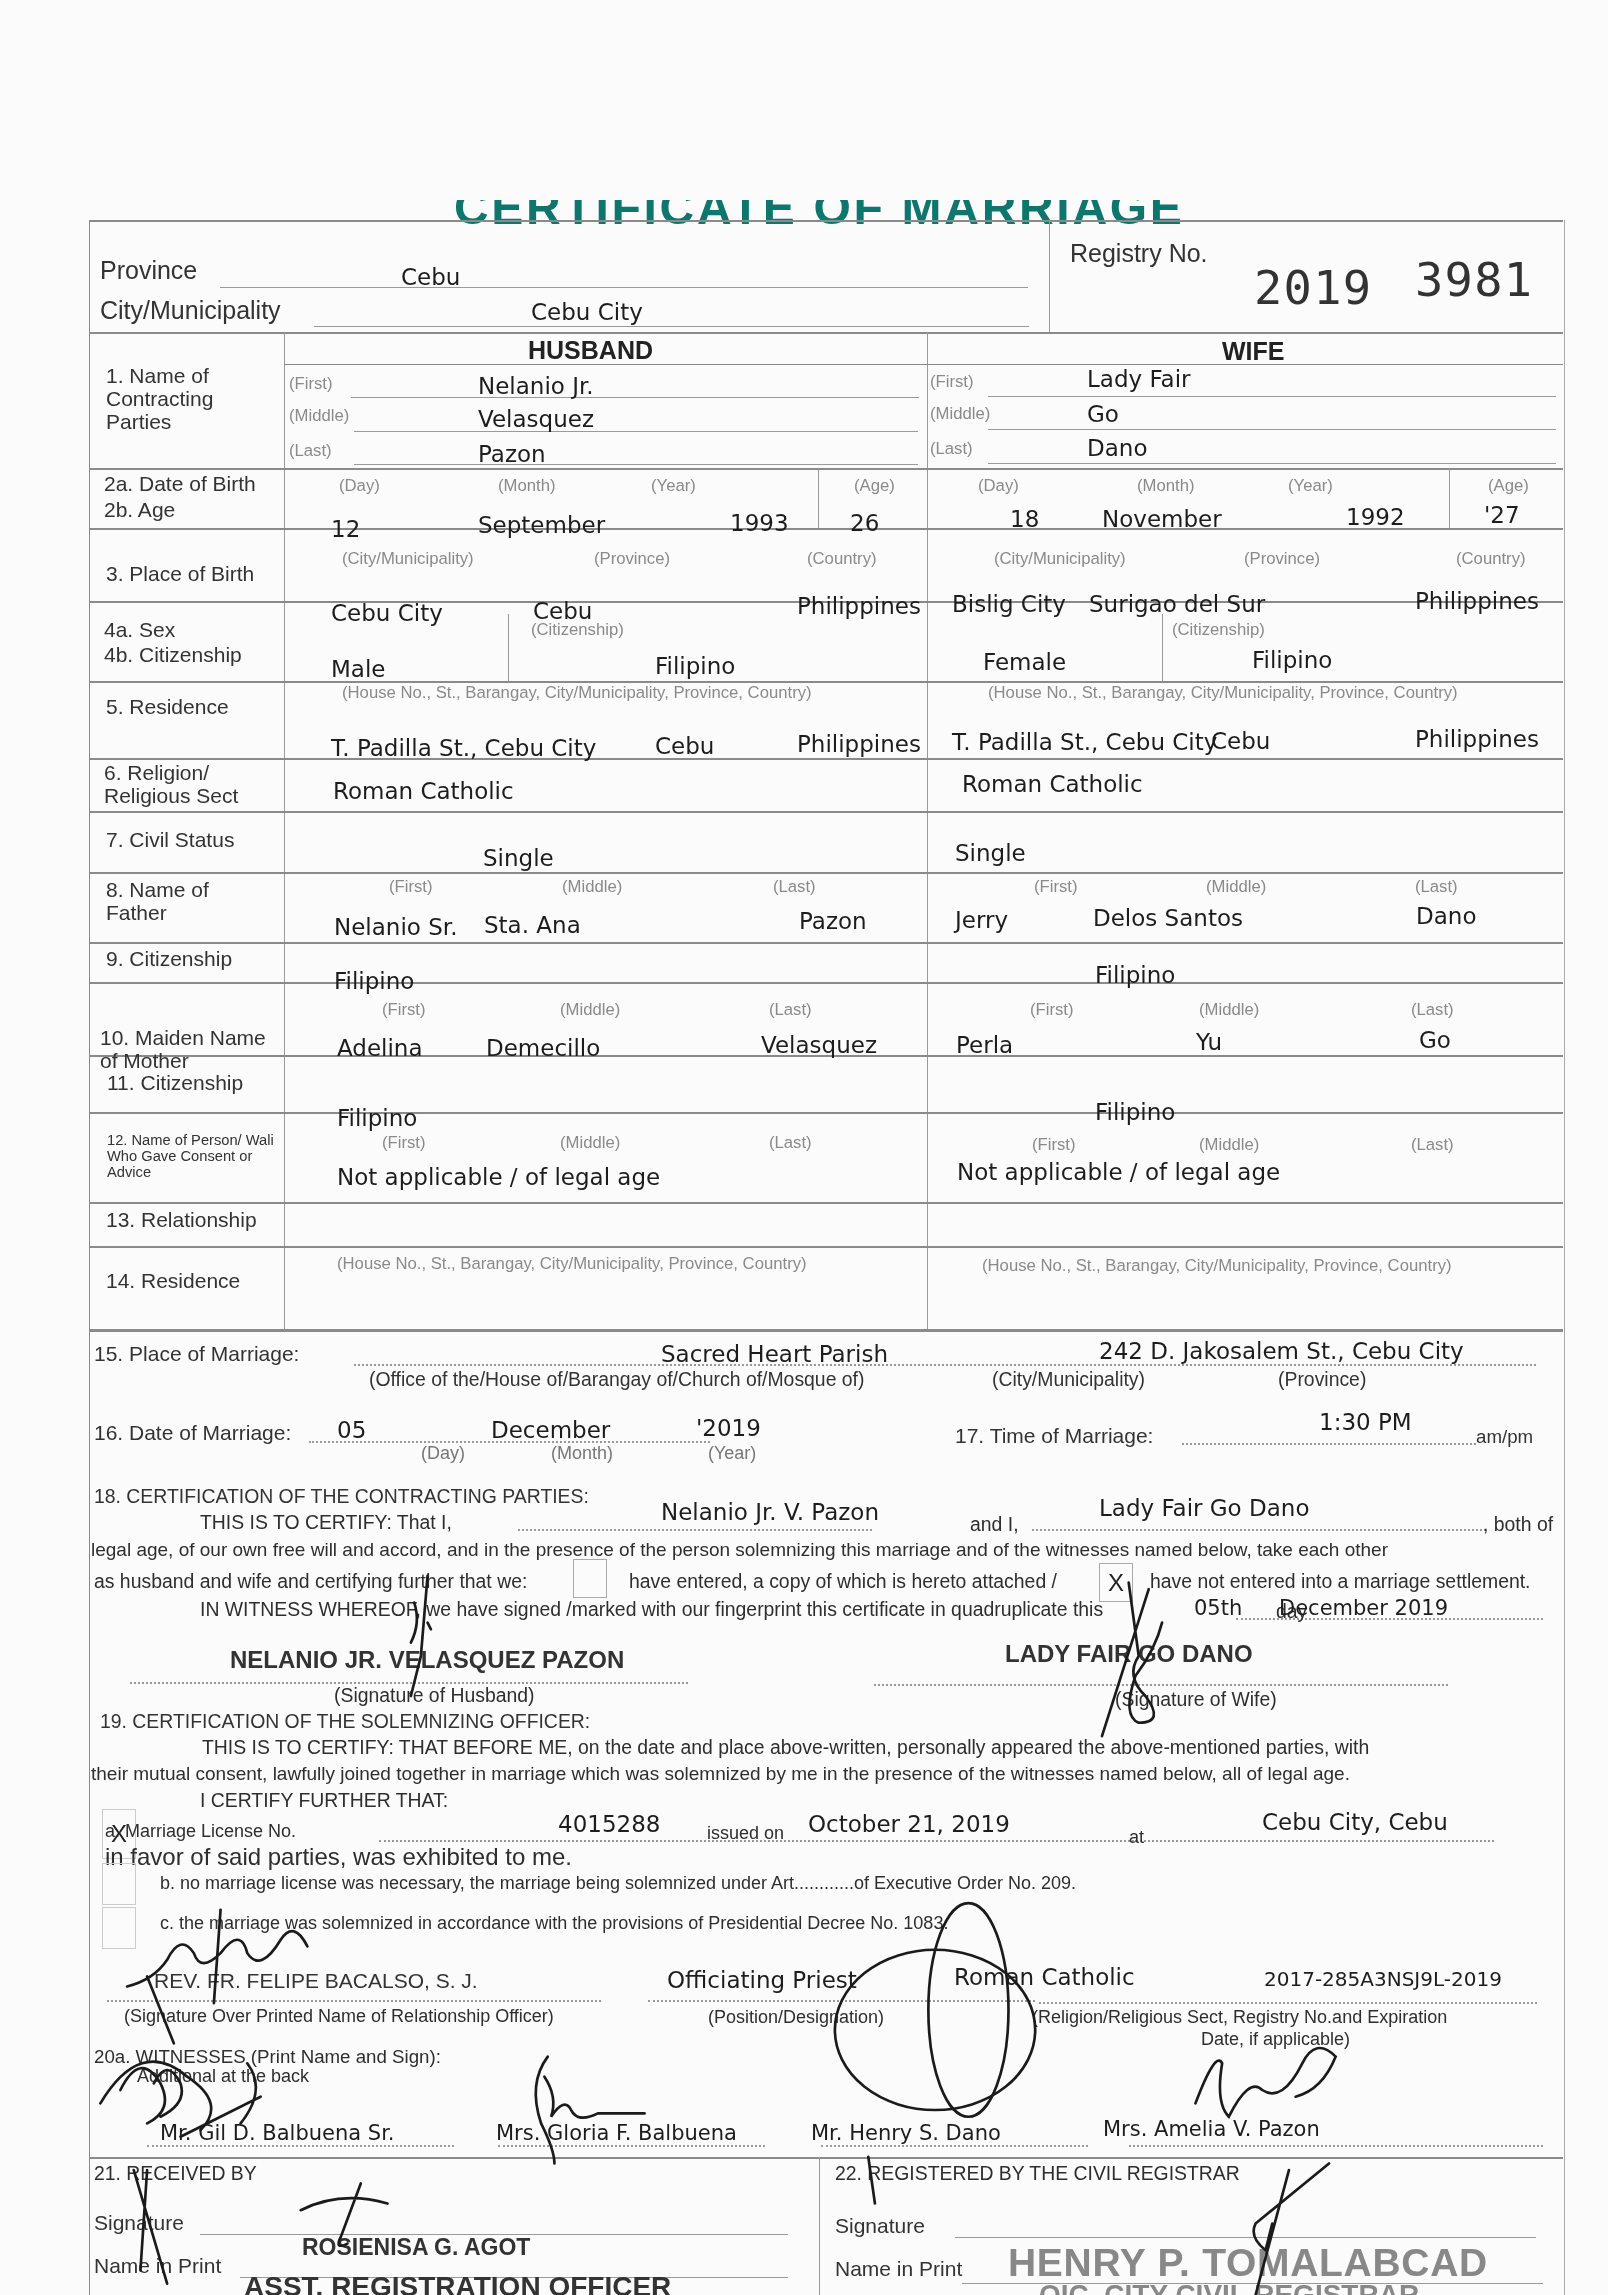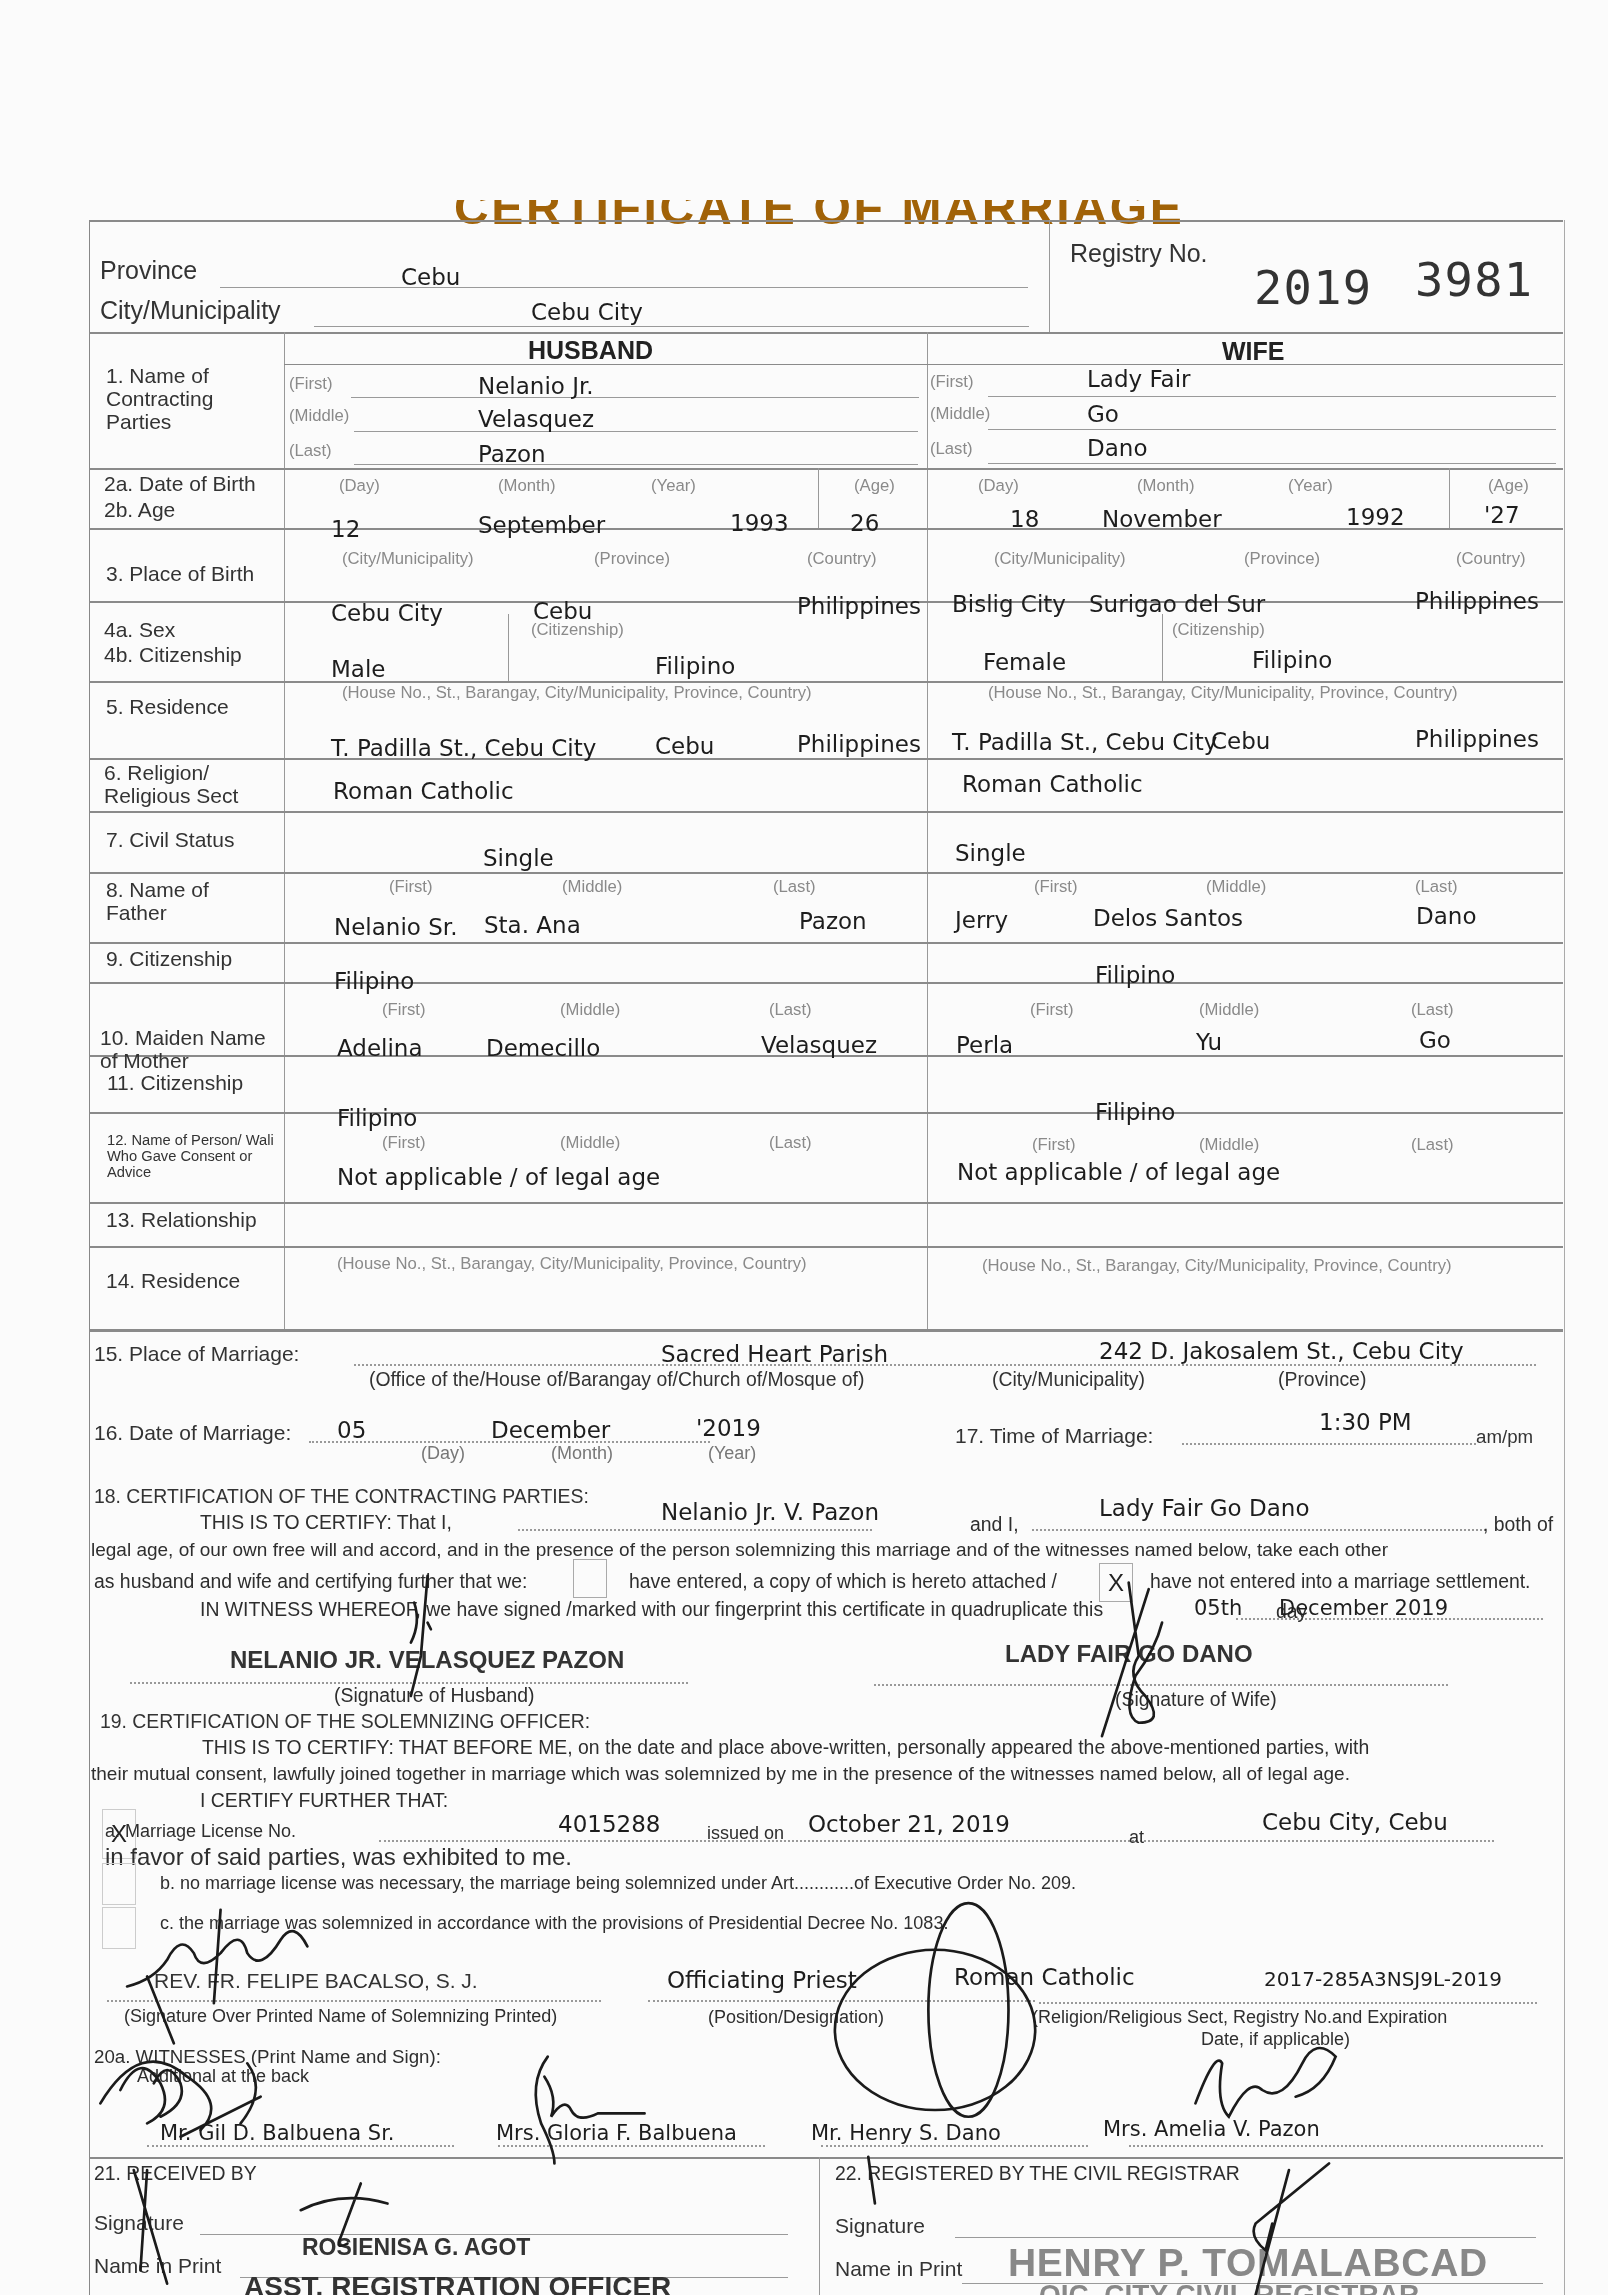--- a/index.html
+++ b/index.html
@@ -9,21 +9,21 @@
   }
   .abs { position:absolute; }
   .lbl { font-family:"Liberation Sans", sans-serif; font-size:21px; color:#333; line-height:1.1; }
   .sm { font-size:16.7px; color:#8a8a8a; font-family:"Liberation Sans", sans-serif; }
   .val { font-family:"DejaVu Sans", sans-serif; font-size:23px; color:#1d1d1d; font-weight:500; white-space:nowrap; }
   .frame { position:absolute; left:89px; top:220px; width:1474px; height:2075px; border-left:1.3px solid #888; border-right:1.3px solid #aaa; }
   .hline { position:absolute; height:0; border-top:2px solid #8a8a8a; }
   .vline { position:absolute; width:0; border-left:1.3px solid #999; }
   .uline { position:absolute; height:0; border-top:1.3px solid #9a9a9a; }
   .dots { position:absolute; height:0; border-top:2px dotted #999; }
-  .title { position:absolute; left:454px; top:200px; font-family:"Liberation Sans", sans-serif; font-weight:bold; font-size:48px; letter-spacing:2.7px; color:#a16207; height:32px; overflow:hidden; line-height:16px; }
+  .title { position:absolute; left:454px; top:200px; font-family:"Liberation Sans", sans-serif; font-weight:bold; font-size:48px; letter-spacing:2.7px; color:#0f766e; height:32px; overflow:hidden; line-height:16px; }
   .regno { font-family:"DejaVu Sans Mono", monospace; font-size:47px; color:#333; letter-spacing:1.3px; }
   .hdr { font-family:"Liberation Sans", sans-serif; font-weight:bold; font-size:25px; color:#222; }
   .para { font-size:19.4px; color:#2e2e2e; font-family:"Liberation Sans", sans-serif; white-space:nowrap; }
   .cb { position:absolute; width:32px; height:37px; border:1.3px solid #aaa; font-family:"Liberation Sans", sans-serif; font-size:24px; text-align:center; line-height:37px; color:#222; }
   .stamp { font-family:"Liberation Sans", sans-serif; font-weight:bold; color:#333; white-space:nowrap; }
   .stamp-gray { color:#888; }
   .sig { position:absolute; pointer-events:none; }
 </style>
 </head>
 <body>
@@ -266,21 +266,21 @@
 <div class="abs para" style="left:1129px; top:1827px; font-size:18px;">at</div>
 <div class="abs val" style="left:1262px; top:1809px;">Cebu City, Cebu</div>
 <div class="abs para" style="left:105px; top:1843px; font-size:24px;">in favor of said parties, was exhibited to me.</div>
 <div class="cb" style="left:102px; top:1863px; height:40px; border-color:#ccc;"></div>
 <div class="abs para" style="left:160px; top:1873px; font-size:18px;">b. no marriage license was necessary, the marriage being solemnized under Art............of Executive Order No. 209.</div>
 <div class="cb" style="left:102px; top:1907px; height:40px; border-color:#ccc;"></div>
 <div class="abs para" style="left:160px; top:1913px; font-size:18px;">c. the marriage was solemnized in accordance with the provisions of Presidential Decree No. 1083.</div>
 
 <div class="abs stamp" style="left:154px; top:1969px; font-size:21px; font-weight:normal;">REV. FR. FELIPE BACALSO, S. J.</div>
 <div class="dots" style="left:107px; top:2000px; width:494px;"></div>
-<div class="abs para" style="left:124px; top:2006px; font-size:18px;">(Signature Over Printed Name of Solemnizing Printed)</div>
+<div class="abs para" style="left:124px; top:2006px; font-size:18px;">(Signature Over Printed Name of Relationship Officer)</div>
 <div class="abs val" style="left:667px; top:1967px;">Officiating Priest</div>
 <div class="dots" style="left:648px; top:2000px; width:387px;"></div>
 <div class="abs para" style="left:708px; top:2007px; font-size:18px;">(Position/Designation)</div>
 <div class="abs val" style="left:954px; top:1964px;">Roman Catholic</div>
 <div class="dots" style="left:1039px; top:2002px; width:498px;"></div>
 <div class="abs val" style="left:1264px; top:1967px; font-size:20px; font-weight:normal;">2017-285A3NSJ9L-2019</div>
 <div class="abs para" style="left:1032px; top:2007px; font-size:18px;">(Religion/Religious Sect, Registry No.and Expiration</div>
 <div class="abs para" style="left:1201px; top:2029px; font-size:18px;">Date, if applicable)</div>
 
 <div class="abs para" style="left:94px; top:2046px; font-size:18.7px;">20a. WITNESSES (Print Name and Sign):</div>

